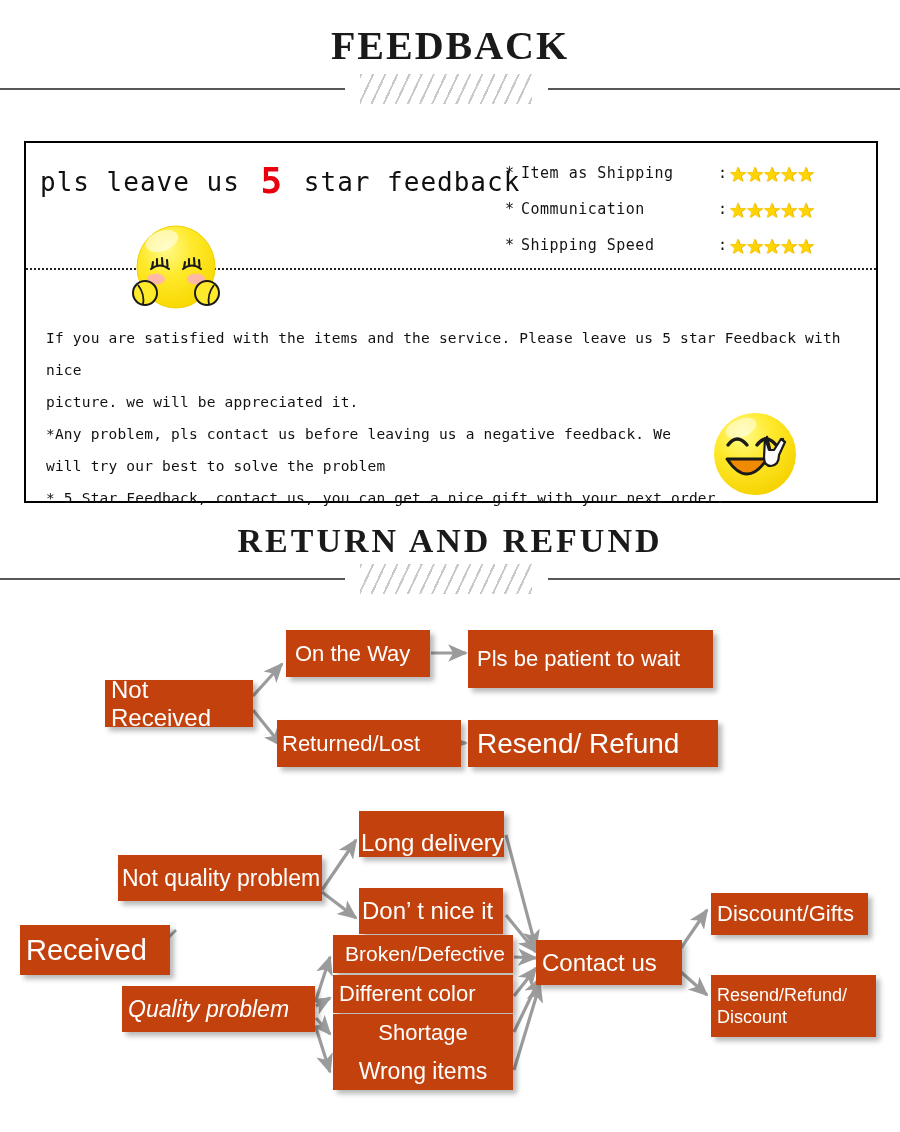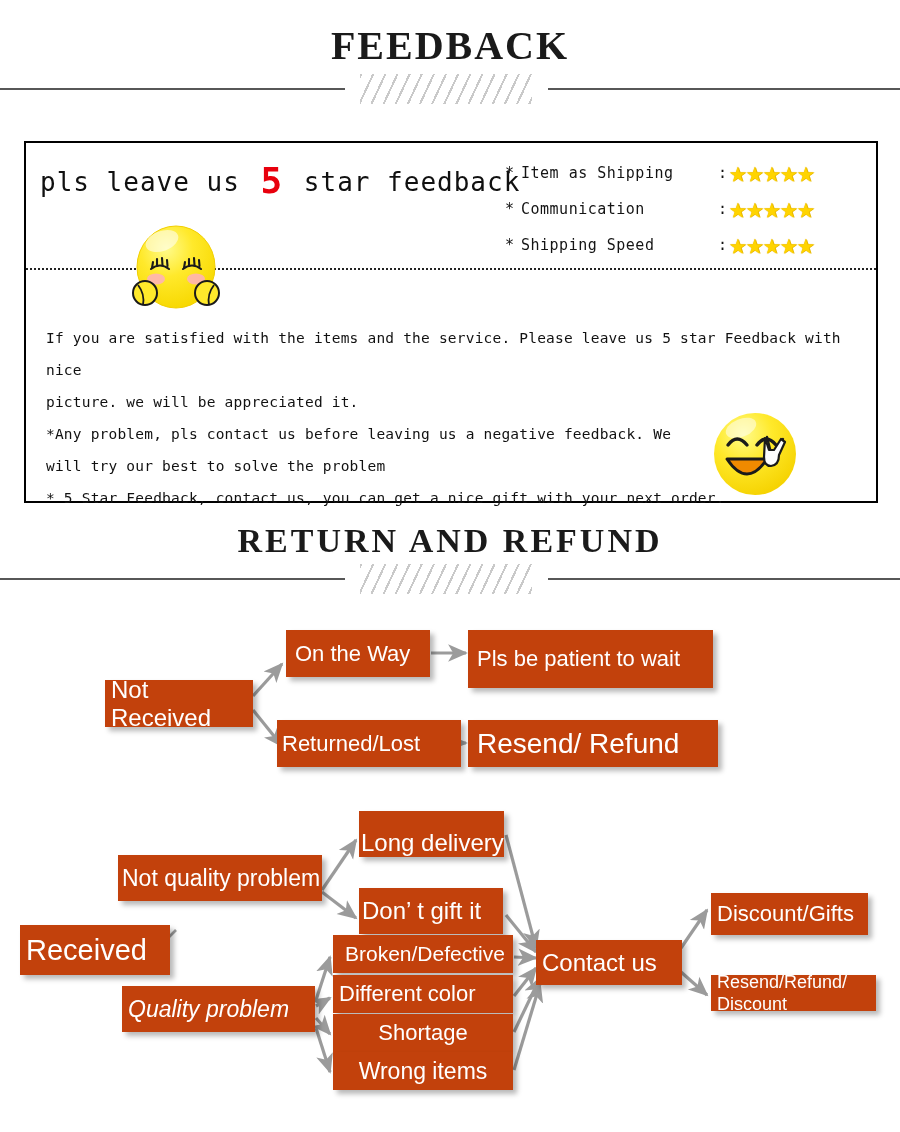--- a/index.html
+++ b/index.html
@@ -362,21 +362,21 @@
     <span>Not quality problem</span>
   </div>
   <div class="node" style="left:122px; top:386px; width:193px; height:46px; font-size:23px; padding-left:6px;font-style:italic;">
     <span>Quality problem</span>
   </div>
 
   <div class="node" style="left:359px; top:211px; width:145px; height:46px; font-size:24px; padding-left:2px;align-items:flex-end;">
     <span>Long delivery</span>
   </div>
   <div class="node" style="left:359px; top:288px; width:144px; height:46px; font-size:24px; padding-left:3px;">
-    <span>Don’  t gift it</span>
+    <span>Don’  t nice it</span>
   </div>
 
   <div class="node" style="left:333px; top:335px; width:180px; height:38px; font-size:21px; padding-left:12px;">
     <span>Broken/Defective</span>
   </div>
   <div class="node" style="left:333px; top:375px; width:180px; height:38px; font-size:22px; padding-left:6px;">
     <span>Different color</span>
   </div>
   <div class="node" style="left:333px; top:414px; width:180px; height:38px; font-size:22px; text-align:center;">
     <span>Shortage</span>
@@ -384,18 +384,18 @@
   <div class="node" style="left:333px; top:452px; width:180px; height:38px; font-size:23px; text-align:center;">
     <span>Wrong items</span>
   </div>
 
   <div class="node" style="left:536px; top:340px; width:146px; height:45px; font-size:24px; padding-left:6px;">
     <span>Contact us</span>
   </div>
   <div class="node" style="left:711px; top:293px; width:157px; height:42px; font-size:22px; padding-left:6px;">
     <span>Discount/Gifts</span>
   </div>
-  <div class="node" style="left:711px; top:375px; width:165px; height:36px; font-size:18px; padding-left:6px; line-height:22px;">
+  <div class="node" style="left:711px; top:375px; width:165px; height:62px; font-size:18px; padding-left:6px; line-height:22px;">
     <span style="white-space:pre-line;">Resend/Refund/
 Discount</span>
   </div>
 
 </div>
 
 </body></html>

